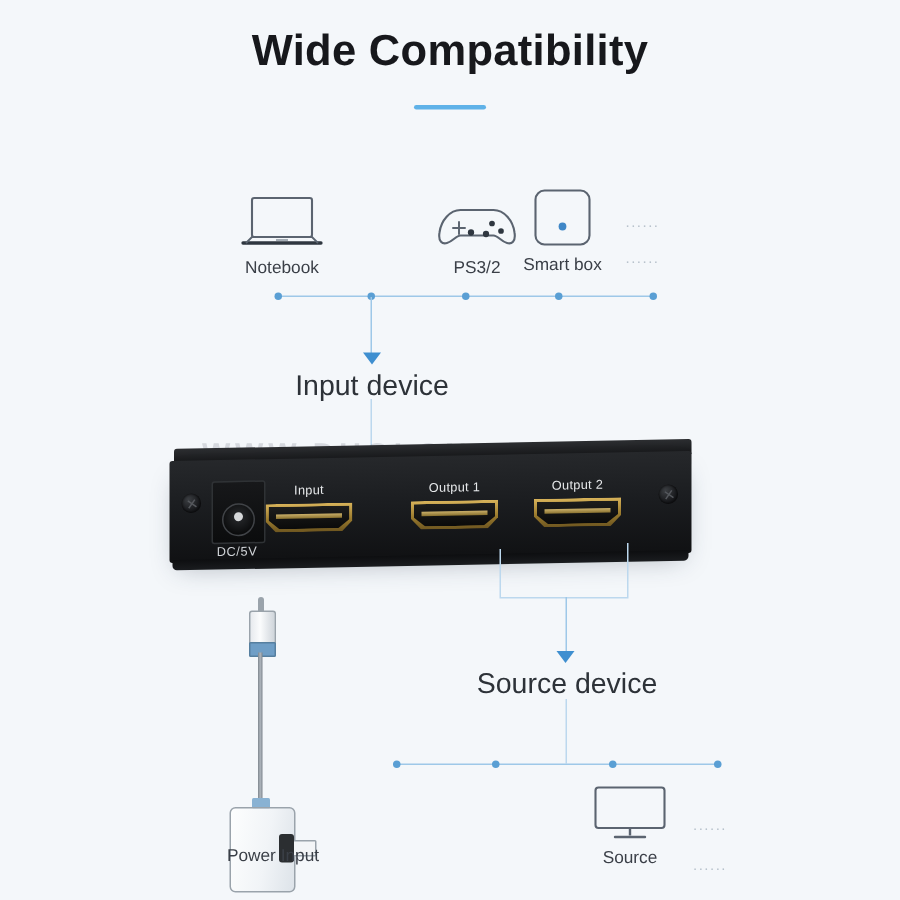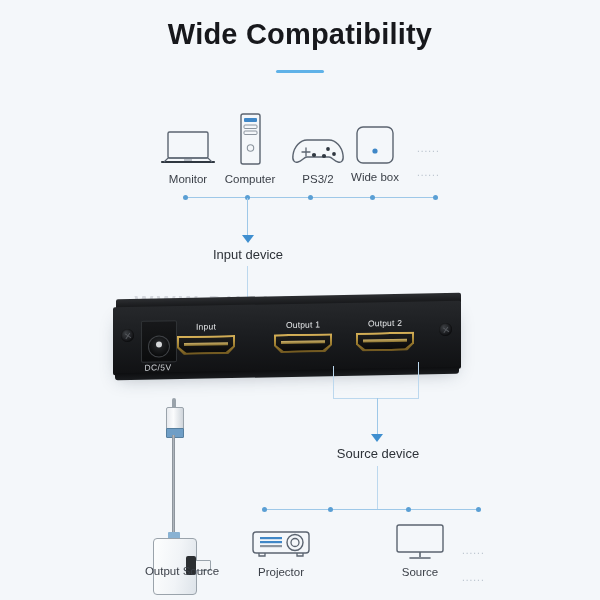--- a/index.html
+++ b/index.html
@@ -45,21 +45,21 @@
     position:absolute;width:5px;height:5px;border-radius:50%;
     background:#5a9fd4;
   }
   .arrow{
     position:absolute;width:0;height:0;
     border-left:6px solid transparent;
     border-right:6px solid transparent;
     border-top:8px solid #3f8fd0;
   }
   .flowlabel{
-    position:absolute;font-size:13px;color:#2d3238;white-space:nowrap;
+    position:absolute;font-size:19px;color:#2d3238;white-space:nowrap;
     transform:translateX(-50%);
   }
 
   
   #device{
     position:absolute;left:113px;top:296px;width:348px;height:82px;
     transform:skewY(-1.1deg);
   }
   .dev-top{
     position:absolute;left:3px;top:0;width:345px;height:10px;
@@ -174,35 +174,23 @@
 
   <div class="cell" style="left:148px;top:118px;">
     <div class="glyph">
       <svg width="58" height="40" viewBox="0 0 58 40">
         <rect x="9" y="4" width="40" height="26" rx="1.5" fill="none" stroke="#5b6470" stroke-width="1.4"></rect>
         <path d="M3 34 H55" stroke="#2f3740" stroke-width="2.2" stroke-linecap="round"></path>
         <path d="M5 34 L9 30 H49 L53 34" fill="none" stroke="#5b6470" stroke-width="1.2"></path>
         <path d="M25 32 H33" stroke="#8b949e" stroke-width="1.1"></path>
       </svg>
     </div>
-    <div class="cap">Monitor</div>
-  </div>
-
-  <div class="cell" style="left:210px;top:108px;">
-    <div class="glyph" style="height:60px;">
-      <svg width="34" height="56" viewBox="0 0 34 56">
-        <rect x="8" y="2" width="19" height="50" rx="2" fill="none" stroke="#5b6470" stroke-width="1.4"></rect>
-        <rect x="11" y="6" width="13" height="4" rx="1" fill="#3f87c7"></rect>
-        <rect x="11" y="13" width="13" height="3.5" rx="1" fill="none" stroke="#8b949e" stroke-width="1"></rect>
-        <rect x="11" y="19" width="13" height="3.5" rx="1" fill="none" stroke="#8b949e" stroke-width="1"></rect>
-        <circle cx="17.5" cy="36" r="3.2" fill="none" stroke="#8b949e" stroke-width="1.1"></circle>
-      </svg>
-    </div>
-    <div class="cap">Computer</div>
-  </div>
+    <div class="cap">Notebook</div>
+  </div>
+
 
   <div class="cell" style="left:278px;top:118px;">
     <div class="glyph">
       <svg width="56" height="36" viewBox="0 0 56 36">
         <path d="M17 8 h22 c7 0 13 7 14 15 c1 6 -2 8 -5 7 c-4 -1 -6 -5 -9 -5 H17 c-3 0 -5 4 -9 5 c-3 1 -6 -1 -5 -7 C4 15 10 8 17 8 Z" fill="none" stroke="#5b6470" stroke-width="1.4" stroke-linejoin="round"></path>
         <path d="M16 16 v8 M12 20 h8" stroke="#5b6470" stroke-width="1.3" stroke-linecap="round"></path>
         <circle cx="38" cy="17" r="1.9" fill="#2f3740"></circle>
         <circle cx="44" cy="22" r="1.9" fill="#2f3740"></circle>
         <circle cx="24" cy="23" r="2.1" fill="#2f3740"></circle>
         <circle cx="34" cy="24" r="2.1" fill="#2f3740"></circle>
@@ -211,21 +199,21 @@
     <div class="cap">PS3/2</div>
   </div>
 
   <div class="cell" style="left:335px;top:116px;">
     <div class="glyph">
       <svg width="42" height="42" viewBox="0 0 42 42">
         <rect x="3" y="3" width="36" height="36" rx="6" fill="none" stroke="#5b6470" stroke-width="1.4"></rect>
         <circle cx="21" cy="27" r="2.6" fill="#3f87c7"></circle>
       </svg>
     </div>
-    <div class="cap">Wide box</div>
+    <div class="cap">Smart box</div>
   </div>
 
   <div class="ellipsis" style="left:417px;top:143px;">......</div>
   <div class="ellipsis" style="left:417px;top:167px;">......</div>
 
   <div class="hline" style="left:185px;top:197px;width:252px;"></div>
   <div class="node" style="left:183px;top:195px;"></div>
   <div class="node" style="left:245px;top:195px;"></div>
   <div class="node" style="left:308px;top:195px;"></div>
   <div class="node" style="left:370px;top:195px;"></div>
@@ -291,37 +279,23 @@
   <div id="cable">
     <div class="plug-tip"></div>
     <div class="plug-body"></div>
     <div class="plug-collar"></div>
     <div class="cable-wire"></div>
     <div class="adapter-collar"></div>
     <div class="adapter-body"></div>
     <div class="adapter-prong"></div>
   </div>
   <div class="cell" style="left:132px;top:560px;width:100px;">
-    <div class="cap">Output Source</div>
-  </div>
-
-  <div class="cell" style="left:241px;top:525px;">
-    <div class="glyph" style="height:36px;">
-      <svg width="62" height="34" viewBox="0 0 62 34">
-        <rect x="3" y="5" width="56" height="21" rx="3" fill="none" stroke="#5b6470" stroke-width="1.4"></rect>
-        <circle cx="45" cy="15.5" r="8" fill="none" stroke="#5b6470" stroke-width="1.4"></circle>
-        <circle cx="45" cy="15.5" r="4" fill="none" stroke="#5b6470" stroke-width="1.3"></circle>
-        <rect x="10" y="10" width="22" height="2.2" fill="#3f87c7"></rect>
-        <rect x="10" y="14" width="22" height="2.2" fill="#3f87c7"></rect>
-        <rect x="10" y="18" width="22" height="2.2" fill="#8b949e"></rect>
-        <path d="M9 26 v3 h6 v-3 M47 26 v3 h6 v-3" fill="none" stroke="#5b6470" stroke-width="1.3"></path>
-      </svg>
-    </div>
-    <div class="cap">Projector</div>
-  </div>
+    <div class="cap">Power Input</div>
+  </div>
+
 
 
   <div class="cell" style="left:380px;top:523px;">
     <div class="glyph" style="height:38px;">
       <svg width="50" height="38" viewBox="0 0 50 38">
         <rect x="2" y="2" width="46" height="27" rx="2" fill="none" stroke="#5b6470" stroke-width="1.4"></rect>
         <path d="M25 29 v5" stroke="#5b6470" stroke-width="1.6"></path>
         <path d="M15 35 H35" stroke="#5b6470" stroke-width="1.6" stroke-linecap="round"></path>
       </svg>
     </div>

